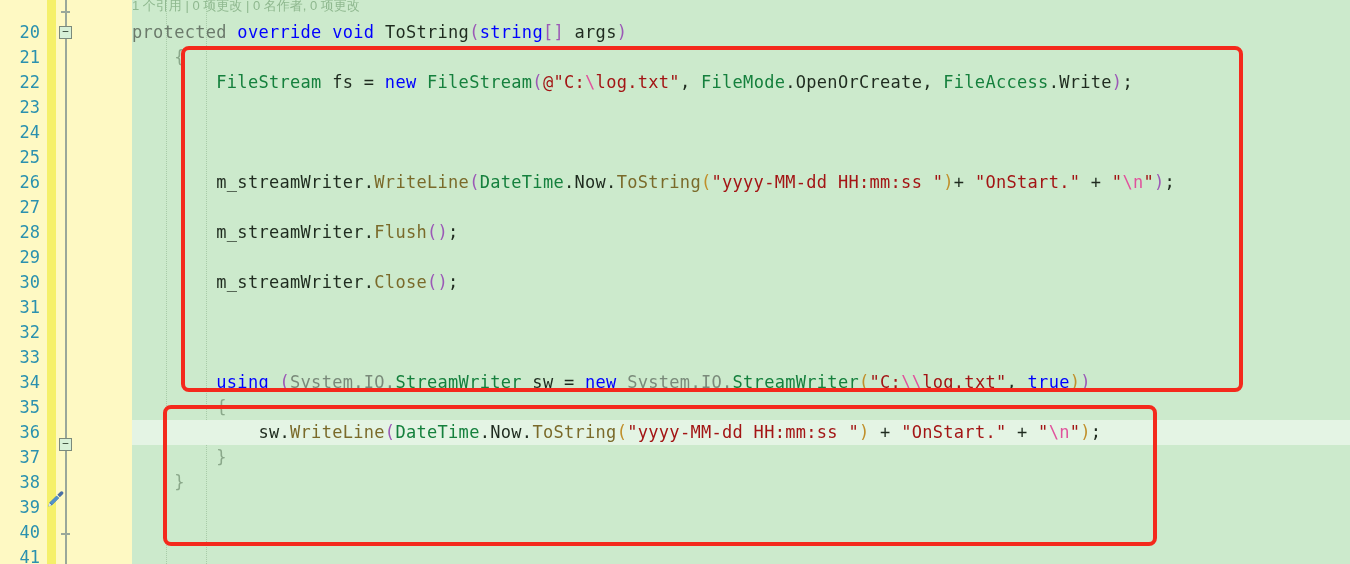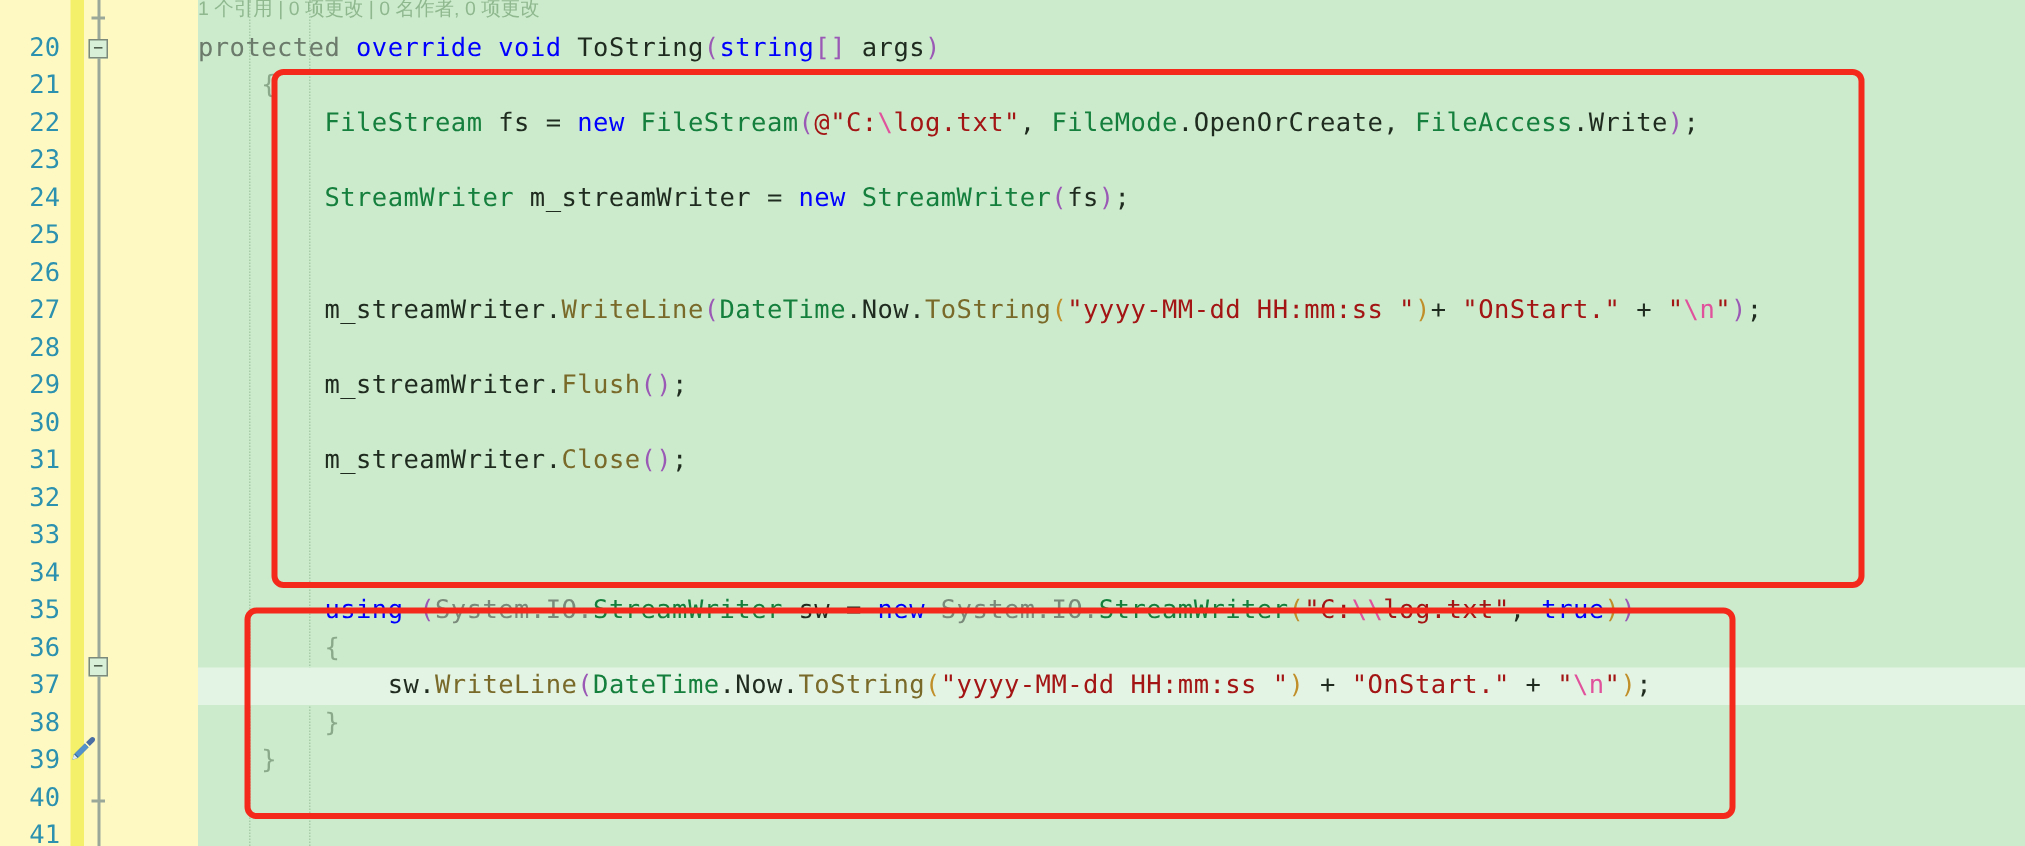--- a/index.html
+++ b/index.html
@@ -168,21 +168,20 @@
     <div class="row first codelens">1 个引用 | 0 项更改 | 0 名作者, 0 项更改</div>
 
     <div class="row"><span class="kw2">protected </span><span class="kw">override </span><span class="kw">void </span><span class="id">ToString</span><span class="par">(</span><span class="kw">string</span><span class="par">[]</span><span class="id"> args</span><span class="par">)</span></div>
 
     <div class="row"><span class="brace">    {</span></div>
 
     <div class="row"><span class="type">        FileStream </span><span class="id">fs = </span><span class="kw">new </span><span class="type">FileStream</span><span class="par">(</span><span class="str">@"C:</span><span class="esc">\</span><span class="str">log.txt"</span><span class="id">, </span><span class="type">FileMode</span><span class="id">.OpenOrCreate, </span><span class="type">FileAccess</span><span class="id">.Write</span><span class="par">)</span><span class="id">;</span></div>
 
     <div class="row"></div>
 
-    <div class="row"><span class="type">        StreamWriter </span><span class="id">m_streamWriter = </span><span class="kw">new </span><span class="type">StreamWriter</span><span class="par">(</span><span class="id">fs</span><span class="par">)</span><span class="id">;</span></div>
 
     <div class="row"></div>
 
 
     <div class="row"></div>
 
     <div class="row"><span class="id">        m_streamWriter.</span><span class="meth">WriteLine</span><span class="par">(</span><span class="type">DateTime</span><span class="id">.Now.</span><span class="meth">ToString</span><span class="par2">(</span><span class="str">"yyyy-MM-dd HH:mm:ss "</span><span class="par2">)</span><span class="id">+ </span><span class="str">"OnStart."</span><span class="id"> + </span><span class="str">"</span><span class="esc">\n</span><span class="str">"</span><span class="par">)</span><span class="id">;</span></div>
 
     <div class="row"></div>
 

